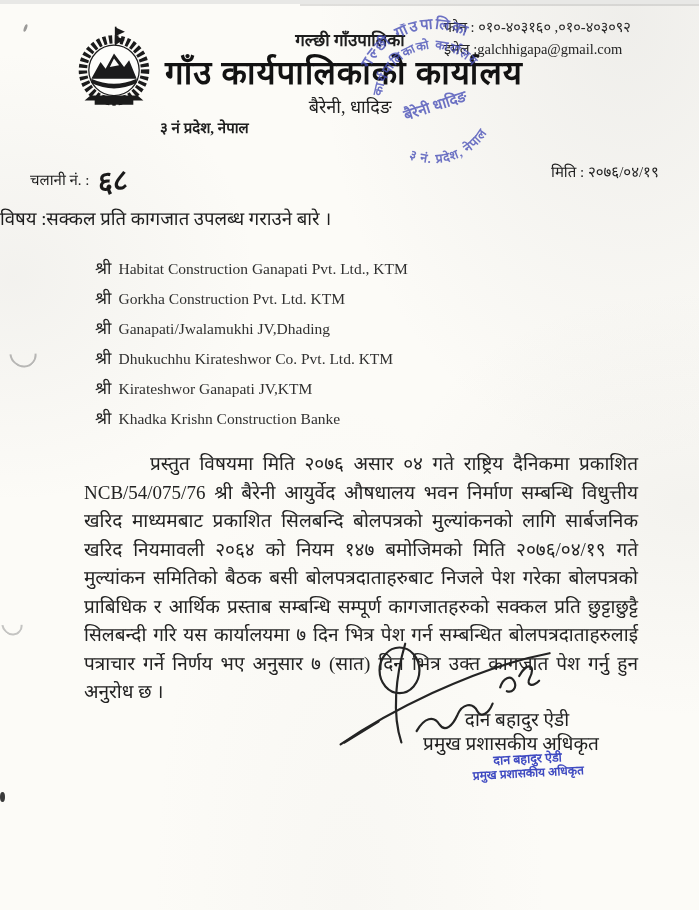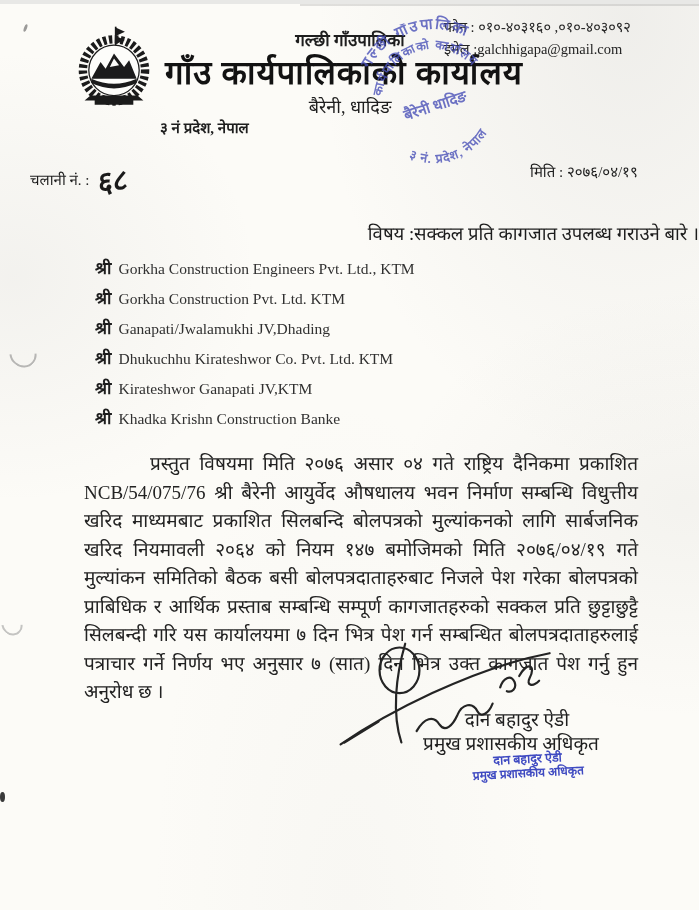--- a/index.html
+++ b/index.html
@@ -20,27 +20,27 @@
   .muni{position:absolute;left:160px;top:24px;width:380px;text-align:center;font-size:17px;font-weight:bold;}
   .office{position:absolute;left:144px;top:45px;width:400px;text-align:center;font-size:33px;font-weight:bold;letter-spacing:1px;color:#121212;}
   .haddr{position:absolute;left:160px;top:90px;width:380px;text-align:center;font-size:18px;font-weight:normal;}
   .prov{position:absolute;left:160px;top:113px;width:380px;text-align:left;font-size:15px;font-weight:bold;}
   .round-stamp{position:absolute;left:338px;top:14px;width:190px;height:162px;transform:rotate(-18deg);opacity:.8;}
   .round-stamp text{fill:#4a51b8;font-weight:bold;font-family:"Liberation Serif",serif;}
   
   .refno{position:absolute;left:30px;top:135px;font-size:15px;}
   .chalani{position:absolute;left:30px;top:156px;font-size:15px;}
   .hand-no{display:inline-block;font-size:29px;font-weight:bold;color:#1a1a1a;transform:rotate(-6deg) skewX(-8deg);margin-left:8px;vertical-align:-6px;}
-  .ldate{position:absolute;left:530px;top:157px;font-size:15px;}
+  .ldate{position:absolute;left:551px;top:157px;font-size:15px;}
   
-  .subject{position:absolute;left:0;top:216px;width:699px;text-align:right;font-size:18.5px;color:#1c1c1c;}
+  .subject{position:absolute;left:0;top:201px;width:699px;text-align:left;font-size:18.5px;color:#1c1c1c;}
   
   .addressees{position:absolute;left:95px;top:252px;}
   .addr-row{height:30px;white-space:nowrap;}
-  .shree{font-size:17px;margin-right:7px;font-weight:bold;}
+  .shree{font-size:17px;margin-right:7px;}
   .coname{font-size:15.5px;color:#303030;}
   
   .body-text{position:absolute;left:84px;top:446px;width:554px;margin:0;
     font-size:19px;line-height:28.5px;text-align:justify;text-indent:66px;color:#222;}
   
   .signature{position:absolute;left:328px;top:634px;width:238px;height:114px;}
   .sig-name{position:absolute;left:428px;top:702px;width:178px;text-align:center;font-size:19px;}
   .sig-title{position:absolute;left:396px;top:726px;width:230px;text-align:center;font-size:19px;}
   .sig-stamp{position:absolute;left:430px;top:749px;width:196px;text-align:center;color:#2f3bbd;transform:rotate(-3deg);opacity:.92;}
   .sig-stamp .l1{font-size:12.5px;font-weight:bold;line-height:13px;}
@@ -94,21 +94,21 @@
   </svg>
 
   <div class="chalani">
     <span>चलानी नं. :</span><span class="hand-no">६८</span>
   </div>
   <div class="ldate">मिति : २०७६/०४/१९</div>
 
   <div class="subject">विषय :सक्कल प्रति कागजात उपलब्ध गराउने बारे ।</div>
 
   <div class="addressees">
-    <div class="addr-row"><span class="shree">श्री</span><span class="coname">Gorkha Construction Engineers Pvt. Ltd., KTM</span></div>
+    <div class="addr-row"><span class="shree">श्री</span><span class="coname">Habitat Construction Ganapati Pvt. Ltd., KTM</span></div>
     <div class="addr-row"><span class="shree">श्री</span><span class="coname">Gorkha Construction Pvt. Ltd. KTM</span></div>
     <div class="addr-row"><span class="shree">श्री</span><span class="coname">Ganapati/Jwalamukhi JV,Dhading</span></div>
     <div class="addr-row"><span class="shree">श्री</span><span class="coname">Dhukuchhu Kirateshwor Co. Pvt. Ltd. KTM</span></div>
     <div class="addr-row"><span class="shree">श्री</span><span class="coname">Kirateshwor Ganapati JV,KTM</span></div>
     <div class="addr-row"><span class="shree">श्री</span><span class="coname">Khadka Krishn Construction Banke</span></div>
   </div>
 
   <p class="body-text">प्रस्तुत विषयमा मिति २०७६ असार ०४ गते राष्ट्रिय दैनिकमा प्रकाशित NCB/54/075/76  श्री बैरेनी आयुर्वेद औषधालय भवन निर्माण सम्बन्धि विधुत्तीय खरिद माध्यमबाट प्रकाशित सिलबन्दि बोलपत्रको मुल्यांकनको लागि सार्बजनिक खरिद नियमावली २०६४ को नियम १४७ बमोजिमको मिति २०७६/०४/१९ गते मुल्यांकन समितिको बैठक बसी बोलपत्रदाताहरुबाट निजले पेश गरेका बोलपत्रको प्राबिधिक र आर्थिक प्रस्ताब सम्बन्धि सम्पूर्ण कागजातहरुको सक्कल प्रति छुट्टाछुट्टै सिलबन्दी गरि यस कार्यालयमा ७ दिन भित्र पेश गर्न सम्बन्धित बोलपत्रदाताहरुलाई पत्राचार गर्ने निर्णय भए अनुसार ७ (सात) दिन भित्र उक्त कागजात पेश गर्नु हुन अनुरोध छ ।</p>
 
   <svg class="signature" viewBox="0 0 240 120" aria-hidden="true">

